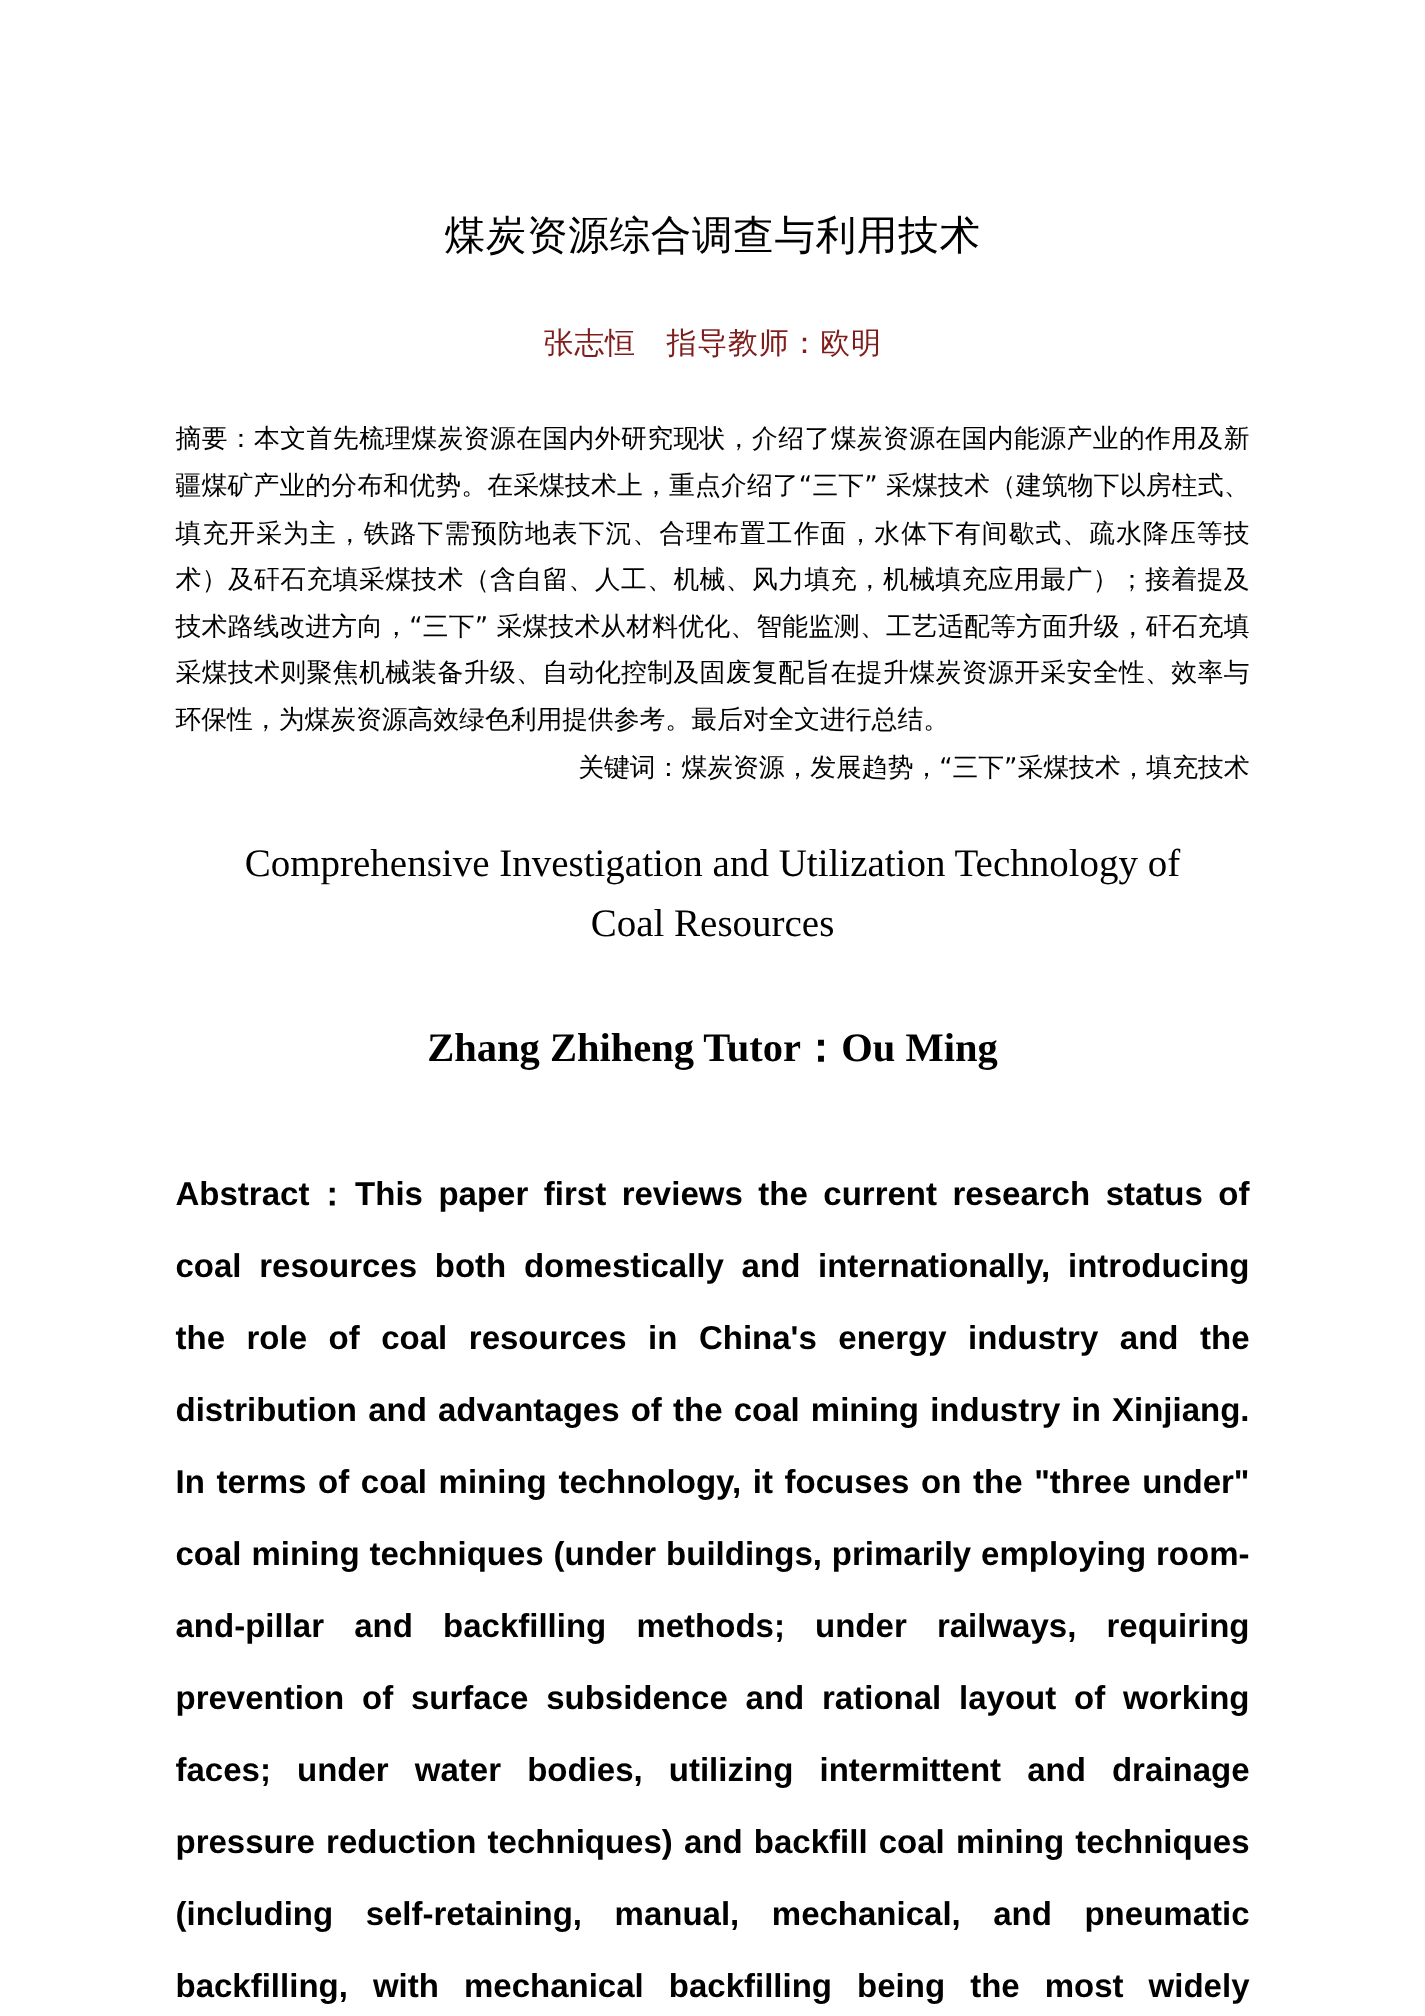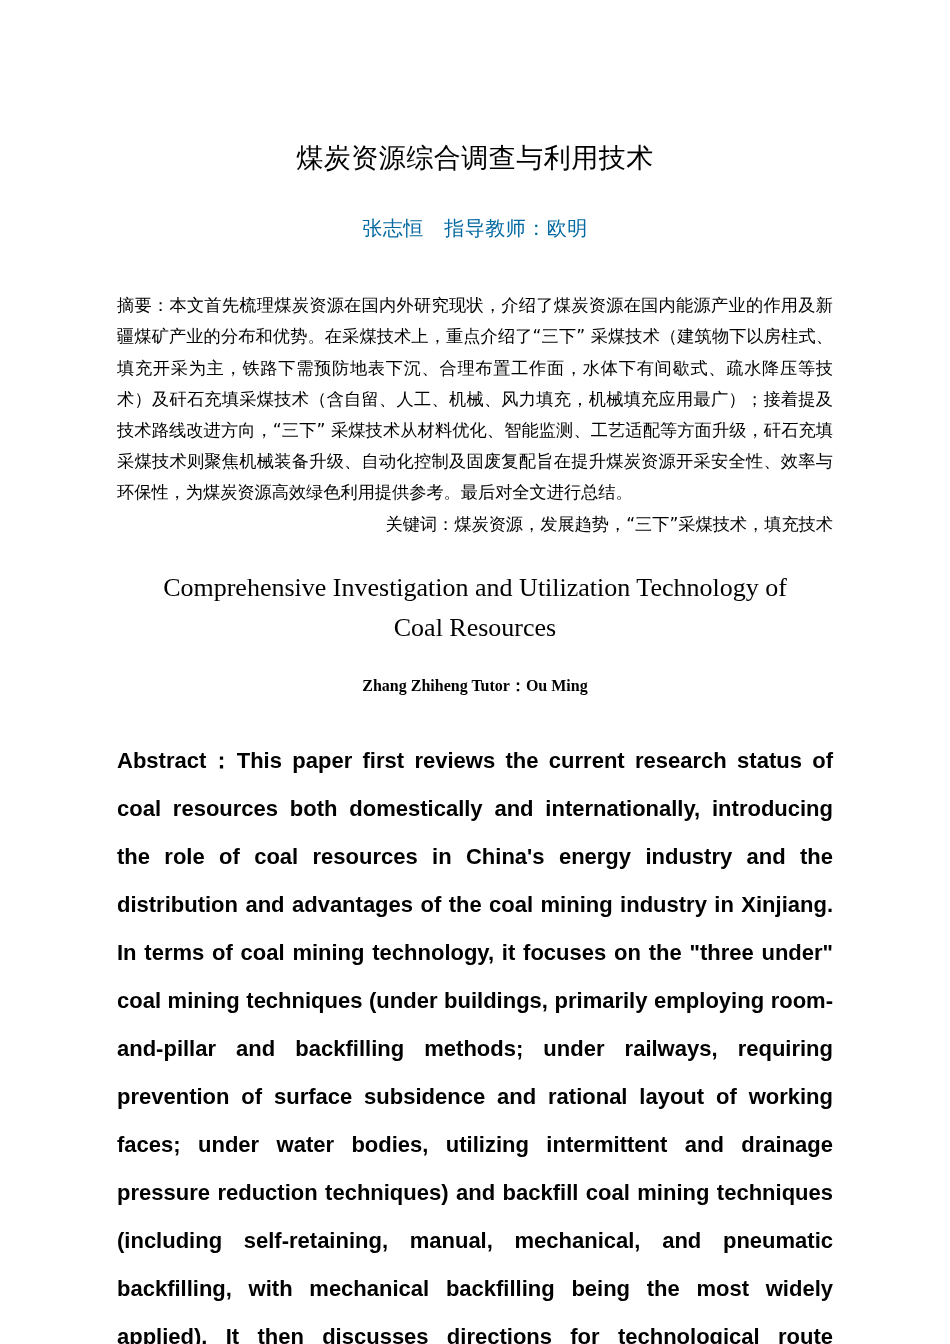--- a/index.html
+++ b/index.html
@@ -35,29 +35,29 @@
     line-height: 1.3;
     margin: 0;
     padding-top: 140px;
   }
 
   .cn-authors {
     text-align: center;
     font-family: "Liberation Serif", "DejaVu Serif", serif;
     font-size: 20px;
     font-weight: 400;
-    color: #0369a1;
+    color: #7f1d1d;
     letter-spacing: 0.5px;
     margin: 0;
     padding-top: 40px;
   }
 
   
   .cn-abstract-block {
-    margin-top: 48px;
+    margin-top: 36px;
   }
   .cn-abstract {
     font-family: "DejaVu Sans", "Liberation Sans", sans-serif;
     font-size: 17.2px;
     line-height: 31.2px;
     text-align: justify;
     text-justify: inter-ideograph;
     margin: 0;
     text-indent: 0;
     word-break: break-all;
@@ -79,23 +79,23 @@
     line-height: 40px;
     margin: 0;
     padding-top: 28px;
     padding-left: 34px;
     padding-right: 34px;
   }
 
   .en-authors {
     text-align: center;
     font-family: "Liberation Serif", "DejaVu Serif", serif;
-    font-size: 16px;
+    font-size: 27px;
     font-weight: bold;
-    margin: 0;
+    margin: 16px;
     padding-top: 28px;
   }
 
   
   .en-abstract {
     font-family: Liberation Sans, sans-serif;
     font-size: 22px;
     font-weight: bold;
     line-height: 48px;
     text-align: justify;

